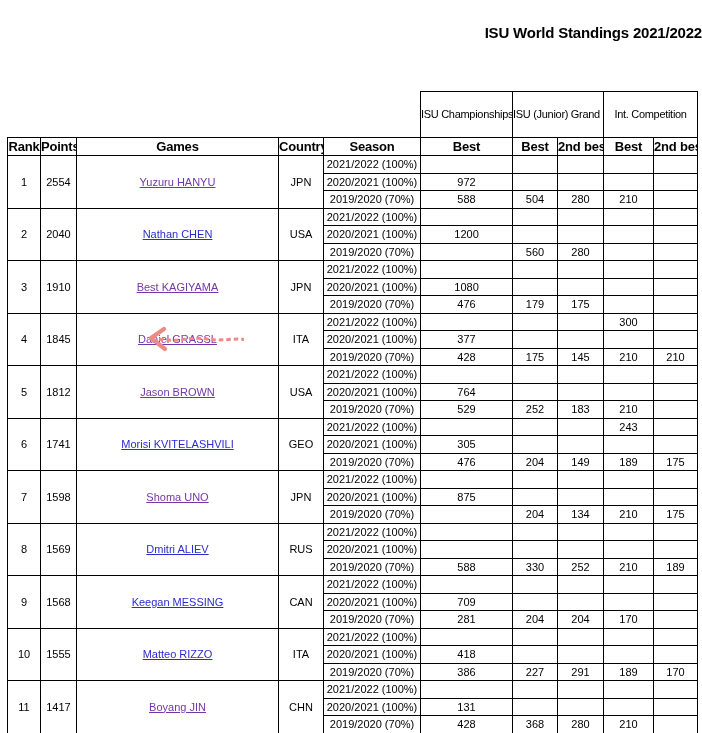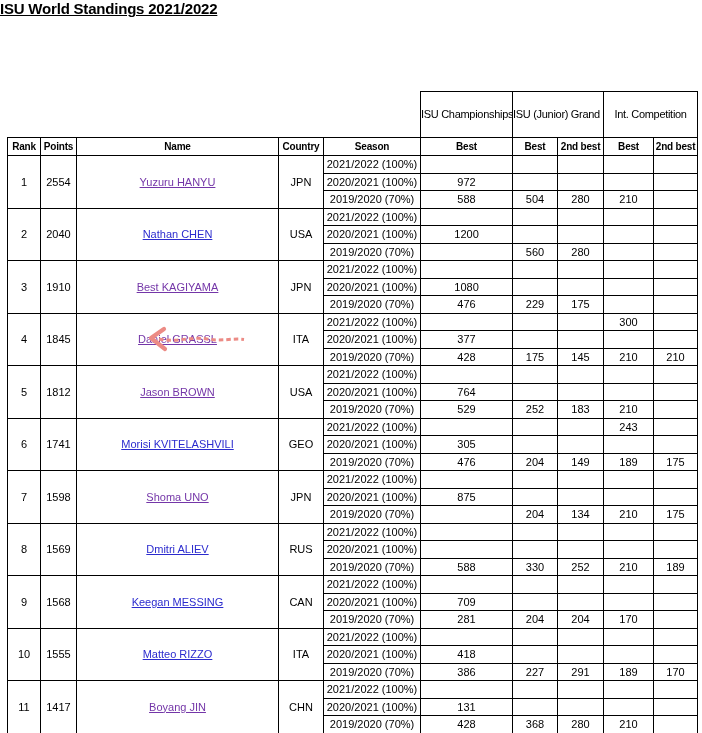--- a/index.html
+++ b/index.html
@@ -1,22 +1,22 @@
 <!DOCTYPE html>
 <html><head>
 <meta charset="utf-8">
 <style>
   html,body{margin:0;padding:0;background:#fff;}
   .page{
     position:relative;width:702px;height:733px;background:#ffffff;
     font-family:"Liberation Sans",sans-serif;color:#000;overflow:hidden;
   }
   .page-title{
-    position:absolute;top:0;left:0;width:100%;text-align:left;
-    font-size:15px;font-weight:bold;letter-spacing:-0.2px;text-decoration:underline;
+    position:absolute;top:24px;left:0;width:100%;text-align:right;
+    font-size:15px;font-weight:bold;letter-spacing:-0.2px;
   }
   .page-subtitle{
     position:absolute;top:32px;left:0;width:100%;text-align:center;
     font-size:14px;font-weight:bold;
   }
   .standing-note{
     position:absolute;top:74px;left:7px;font-size:11px;
   }
   table.standings{
     position:absolute;left:7px;top:91px;width:690px;
@@ -28,21 +28,21 @@
     font-size:11px;font-weight:normal;overflow:hidden;
     white-space:nowrap;
   }
   tr.group-row{height:46px;}
   tr.group-row .no-border{border:none;background:#fff;}
   th.group-head{
     font-weight:bold;font-size:10px;letter-spacing:-0.3px;
     line-height:1.22;white-space:pre-line;
   }
   tr.header-row{height:18px;}
-  tr.header-row th{font-weight:bold;font-size:10px;letter-spacing:-0.2px;}
+  tr.header-row th{font-weight:bold;font-size:13px;letter-spacing:-0.2px;}
   tbody tr{height:17.5px;}
   td.name-cell{text-align:left;padding-left:3px;position:relative;}
   a.skater-link{text-decoration:underline;cursor:pointer;}
   a.skater-link.blue{color:#2B2BCE;}
   a.skater-link.purple{color:#7436A8;}
   svg.arrow-annotation{position:absolute;left:70px;top:50%;margin-top:-14px;pointer-events:none;}
 </style>
 </head>
 <body>
 
@@ -68,21 +68,21 @@
         <th class="group-head" colspan="1">ISU Championships
 and Olympic
 Winter Games</th>
         <th class="group-head" colspan="2">ISU (Junior) Grand
 Prix</th>
         <th class="group-head" colspan="2">Int. Competition</th>
       </tr>
       <tr class="header-row">
         <th>Rank</th>
         <th>Points</th>
-        <th>Name</th>
+        <th>Games</th>
         <th>Country</th>
         <th>Season</th>
         <th>Best</th>
         <th>Best</th>
         <th>2nd best</th>
         <th>Best</th>
         <th>2nd best</th>
       </tr>
     </thead>
     <tbody>
@@ -158,21 +158,21 @@
           <td>2020/2021 (100%)</td>
           <td>1080</td>
           <td></td>
           <td></td>
           <td></td>
           <td></td>
         </tr>
         <tr>
           <td>2019/2020 (70%)</td>
           <td>476</td>
-          <td>229</td>
+          <td>179</td>
           <td>175</td>
           <td></td>
           <td></td>
         </tr>
         <tr>
           <td rowspan="3">4</td>
           <td rowspan="3">1845</td>
           <td rowspan="3" class="name-cell"><a class="skater-link purple">Daniel GRASSL</a><svg width="100" height="28" viewBox="0 0 100 28" class="arrow-annotation">
               <path d="M17 4 L4 13 L18 24" stroke="#EC8B85" stroke-width="4.2" fill="none" stroke-linecap="round" stroke-linejoin="round"></path>
               <path d="M12 14 C 30 18, 44 11, 60 14 C 74 16.5, 86 13, 97 14.5" stroke="#EC8B85" stroke-width="3" fill="none" stroke-dasharray="4.5 3"></path>

